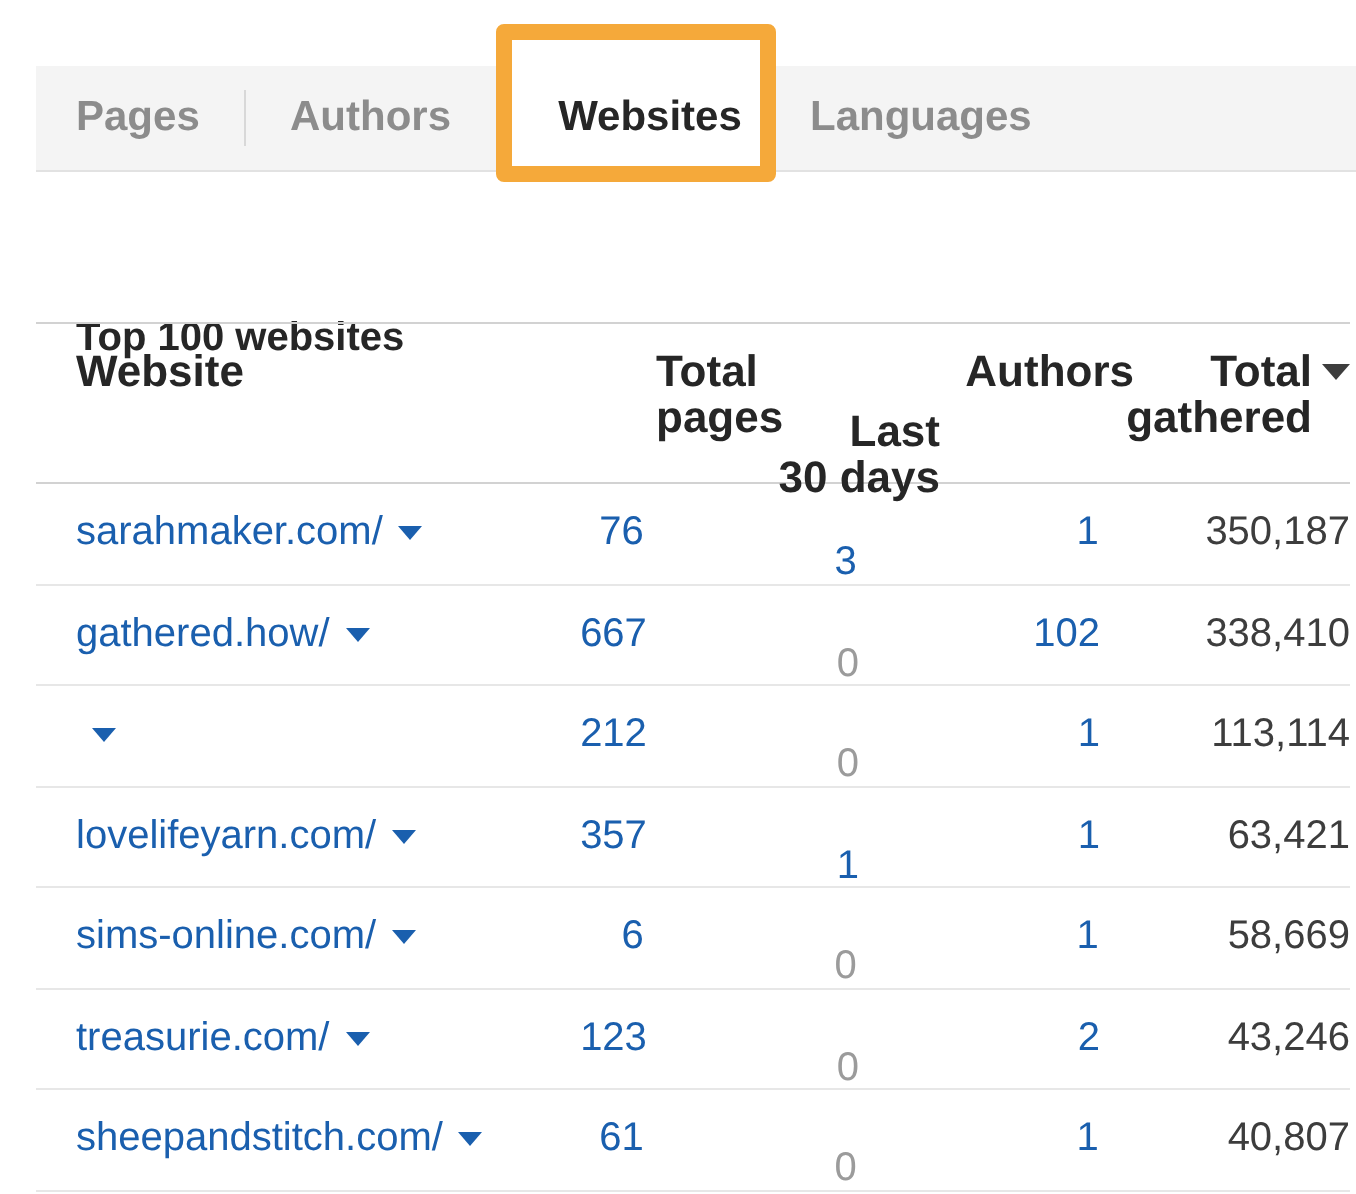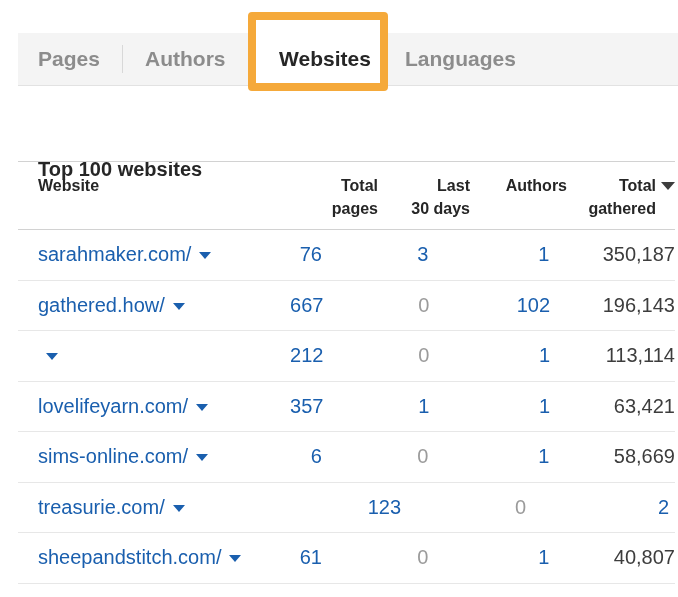--- a/index.html
+++ b/index.html
@@ -72,41 +72,41 @@
   }
 
   
   .table {
     position: absolute;
     left: 18px; top: 161px;
     width: 657px;
   }
   .thead {
     display: flex;
-    height: 69px;
+    height: 81px;
     border-top: 1px solid #d2d2d2;
     border-bottom: 1px solid #d2d2d2;
     padding-top: 12px;
-    font-size: 16px;
+    font-size: 22px;
     font-weight: bold;
     color: #262626;
     line-height: 23px;
   }
   .trow {
     display: flex;
     align-items: center;
     height: 50.5px;
     border-bottom: 1px solid #e7e7e7;
     font-size: 20px;
     color: #3d3d3d;
     gap: 40px;
   }
   .c1 { width: 310px; padding-left: 20px; text-align: left; }
   .c2 { width: 50px;  text-align: right; }
-  .c3 { width: 92px;  text-align: right; }
+  .c3 { width: 92px;  text-align: right; margin-top: 30px; }
   .c4 { width: 97px;  text-align: right; }
   .c5 { width: 108px; text-align: right; }
   .trow .c2 { padding-right: 9px; }
   .trow .c3 { padding-right: 14px; }
   .trow .c4 { padding-right: 6px; }
 
   .link { color: #1a5fae; text-decoration: none; cursor: pointer; }
   .num.zero { color: #9b9b9b; cursor: default; }
 
   .site-caret {
@@ -187,21 +187,21 @@
       <div class="c3"><a class="link num">3</a></div>
       <div class="c4"><a class="link num">1</a></div>
       <div class="c5"><span>350,187</span></div>
     </div>
 
     <div class="trow">
       <div class="c1"><a class="link">gathered.how/</a><span class="site-caret"></span></div>
       <div class="c2"><a class="link num">667</a></div>
       <div class="c3"><a class="link num zero">0</a></div>
       <div class="c4"><a class="link num">102</a></div>
-      <div class="c5"><span>196,143</span></div>
+      <div class="c5"><span>338,410</span></div>
     </div>
 
     <div class="trow">
       <div class="c1"><span class="site-caret"></span></div>
       <div class="c2"><a class="link num">212</a></div>
       <div class="c3"><a class="link num zero">0</a></div>
       <div class="c4"><a class="link num">1</a></div>
       <div class="c5"><span>113,114</span></div>
     </div>
 
@@ -219,20 +219,21 @@
       <div class="c3"><a class="link num zero">0</a></div>
       <div class="c4"><a class="link num">1</a></div>
       <div class="c5"><span>58,669</span></div>
     </div>
 
     <div class="trow">
       <div class="c1"><a class="link">treasurie.com/</a><span class="site-caret"></span></div>
       <div class="c2"><a class="link num">123</a></div>
       <div class="c3"><a class="link num zero">0</a></div>
       <div class="c4"><a class="link num">2</a></div>
+      <div class="c5"><span>43,246</span></div>
     </div>
 
     <div class="trow">
       <div class="c1"><a class="link">sheepandstitch.com/</a><span class="site-caret"></span></div>
       <div class="c2"><a class="link num">61</a></div>
       <div class="c3"><a class="link num zero">0</a></div>
       <div class="c4"><a class="link num">1</a></div>
       <div class="c5"><span>40,807</span></div>
     </div>
 

